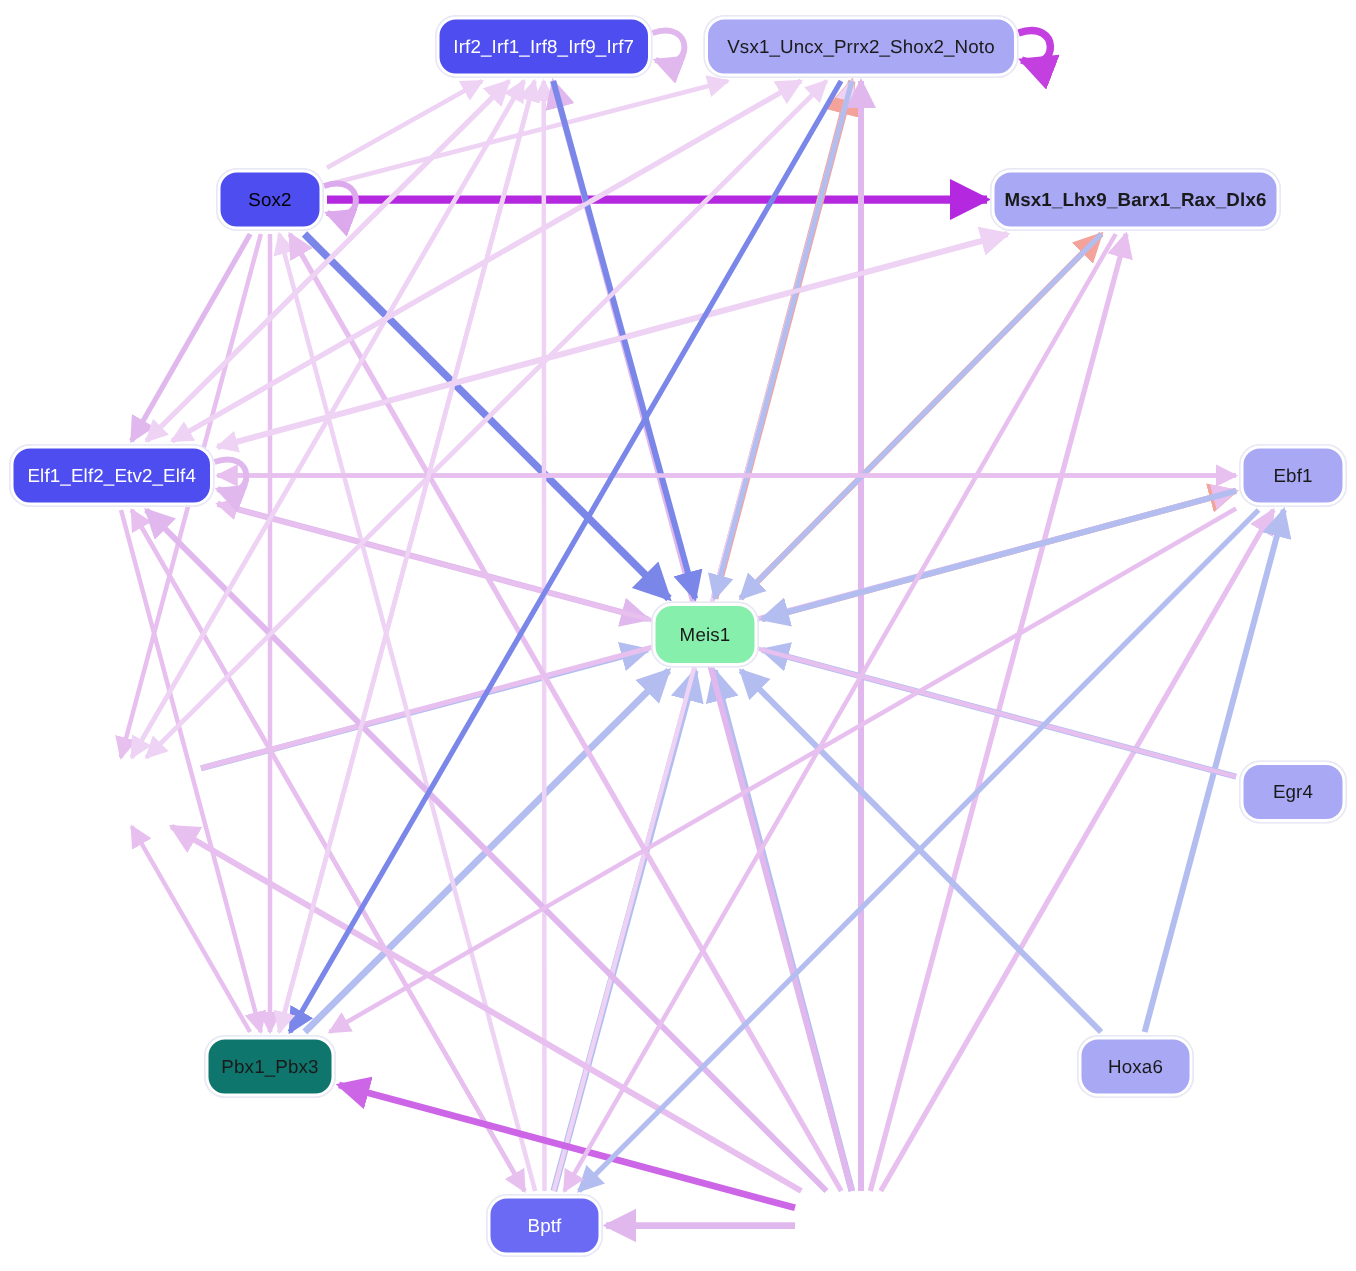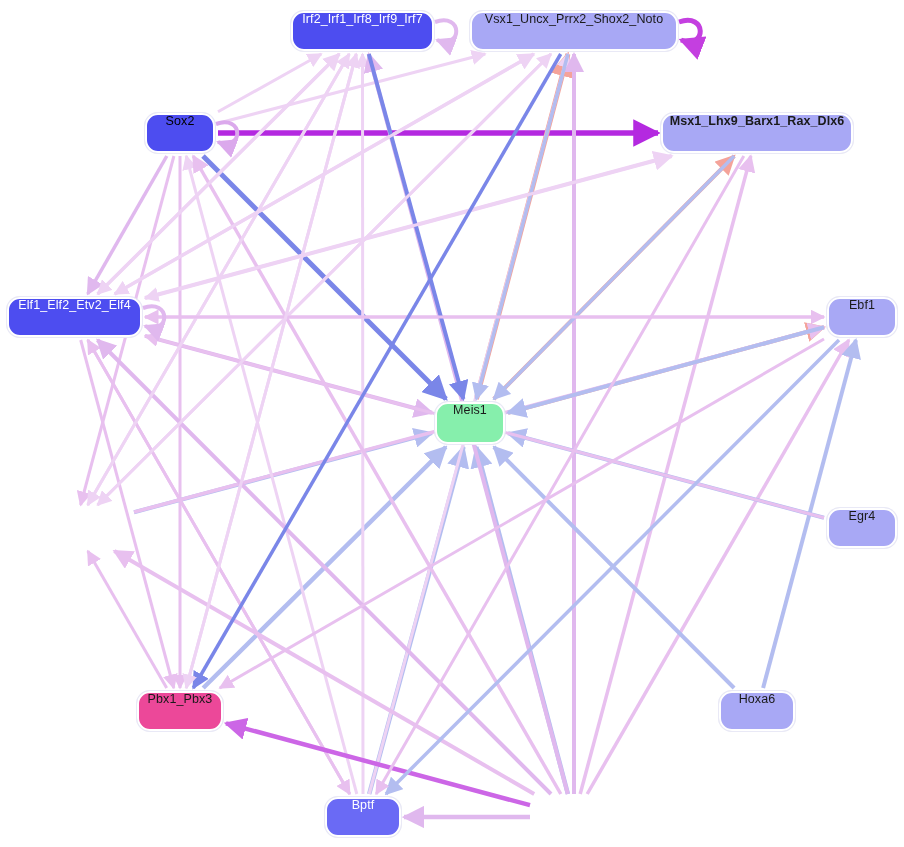--- a/index.html
+++ b/index.html
@@ -31,20 +31,21 @@
     width: 904px;
     height: 847px;
   }
   .node {
     position: absolute;
     box-sizing: border-box;
     border-radius: 13px;
     border: 2px solid #ffffff;
     outline: 1px solid #e9e9f6;
     display: flex;
+    align-items: center;
     justify-content: center;
     white-space: nowrap;
     font-size: 12.5px;
     letter-spacing: 0.1px;
     box-shadow: 0 0 0 1px rgba(200,200,230,0.35);
     cursor: pointer;
     user-select: none;
   }
   .node-label {
     pointer-events: none;
@@ -169,21 +170,21 @@
       </div>
       <div class="node" style="left: 827px; top: 297px; width: 70px; height: 40px; background: rgb(168, 168, 245); color: rgb(26, 26, 26);">
         <span class="node-label">Ebf1</span>
       </div>
       <div class="node" style="left: 435px; top: 402px; width: 70px; height: 42px; background: #86efac; color: rgb(26, 26, 26);">
         <span class="node-label">Meis1</span>
       </div>
       <div class="node" style="left: 827px; top: 508px; width: 70px; height: 40px; background: rgb(168, 168, 245); color: rgb(26, 26, 26);">
         <span class="node-label">Egr4</span>
       </div>
-      <div class="node" style="left: 137px; top: 691px; width: 86px; height: 40px; background: #ec4899; color: rgb(26, 26, 26);">
+      <div class="node" style="left: 137px; top: 691px; width: 86px; height: 40px; background: #0f766e; color: rgb(26, 26, 26);">
         <span class="node-label">Pbx1_Pbx3</span>
       </div>
       <div class="node" style="left: 719px; top: 691px; width: 76px; height: 40px; background: rgb(168, 168, 245); color: rgb(26, 26, 26);">
         <span class="node-label">Hoxa6</span>
       </div>
       <div class="node" style="left: 325px; top: 797px; width: 76px; height: 40px; background: rgb(106, 106, 245); color: rgb(255, 255, 255);">
         <span class="node-label">Bptf</span>
       </div>
     </div>
 </div>

